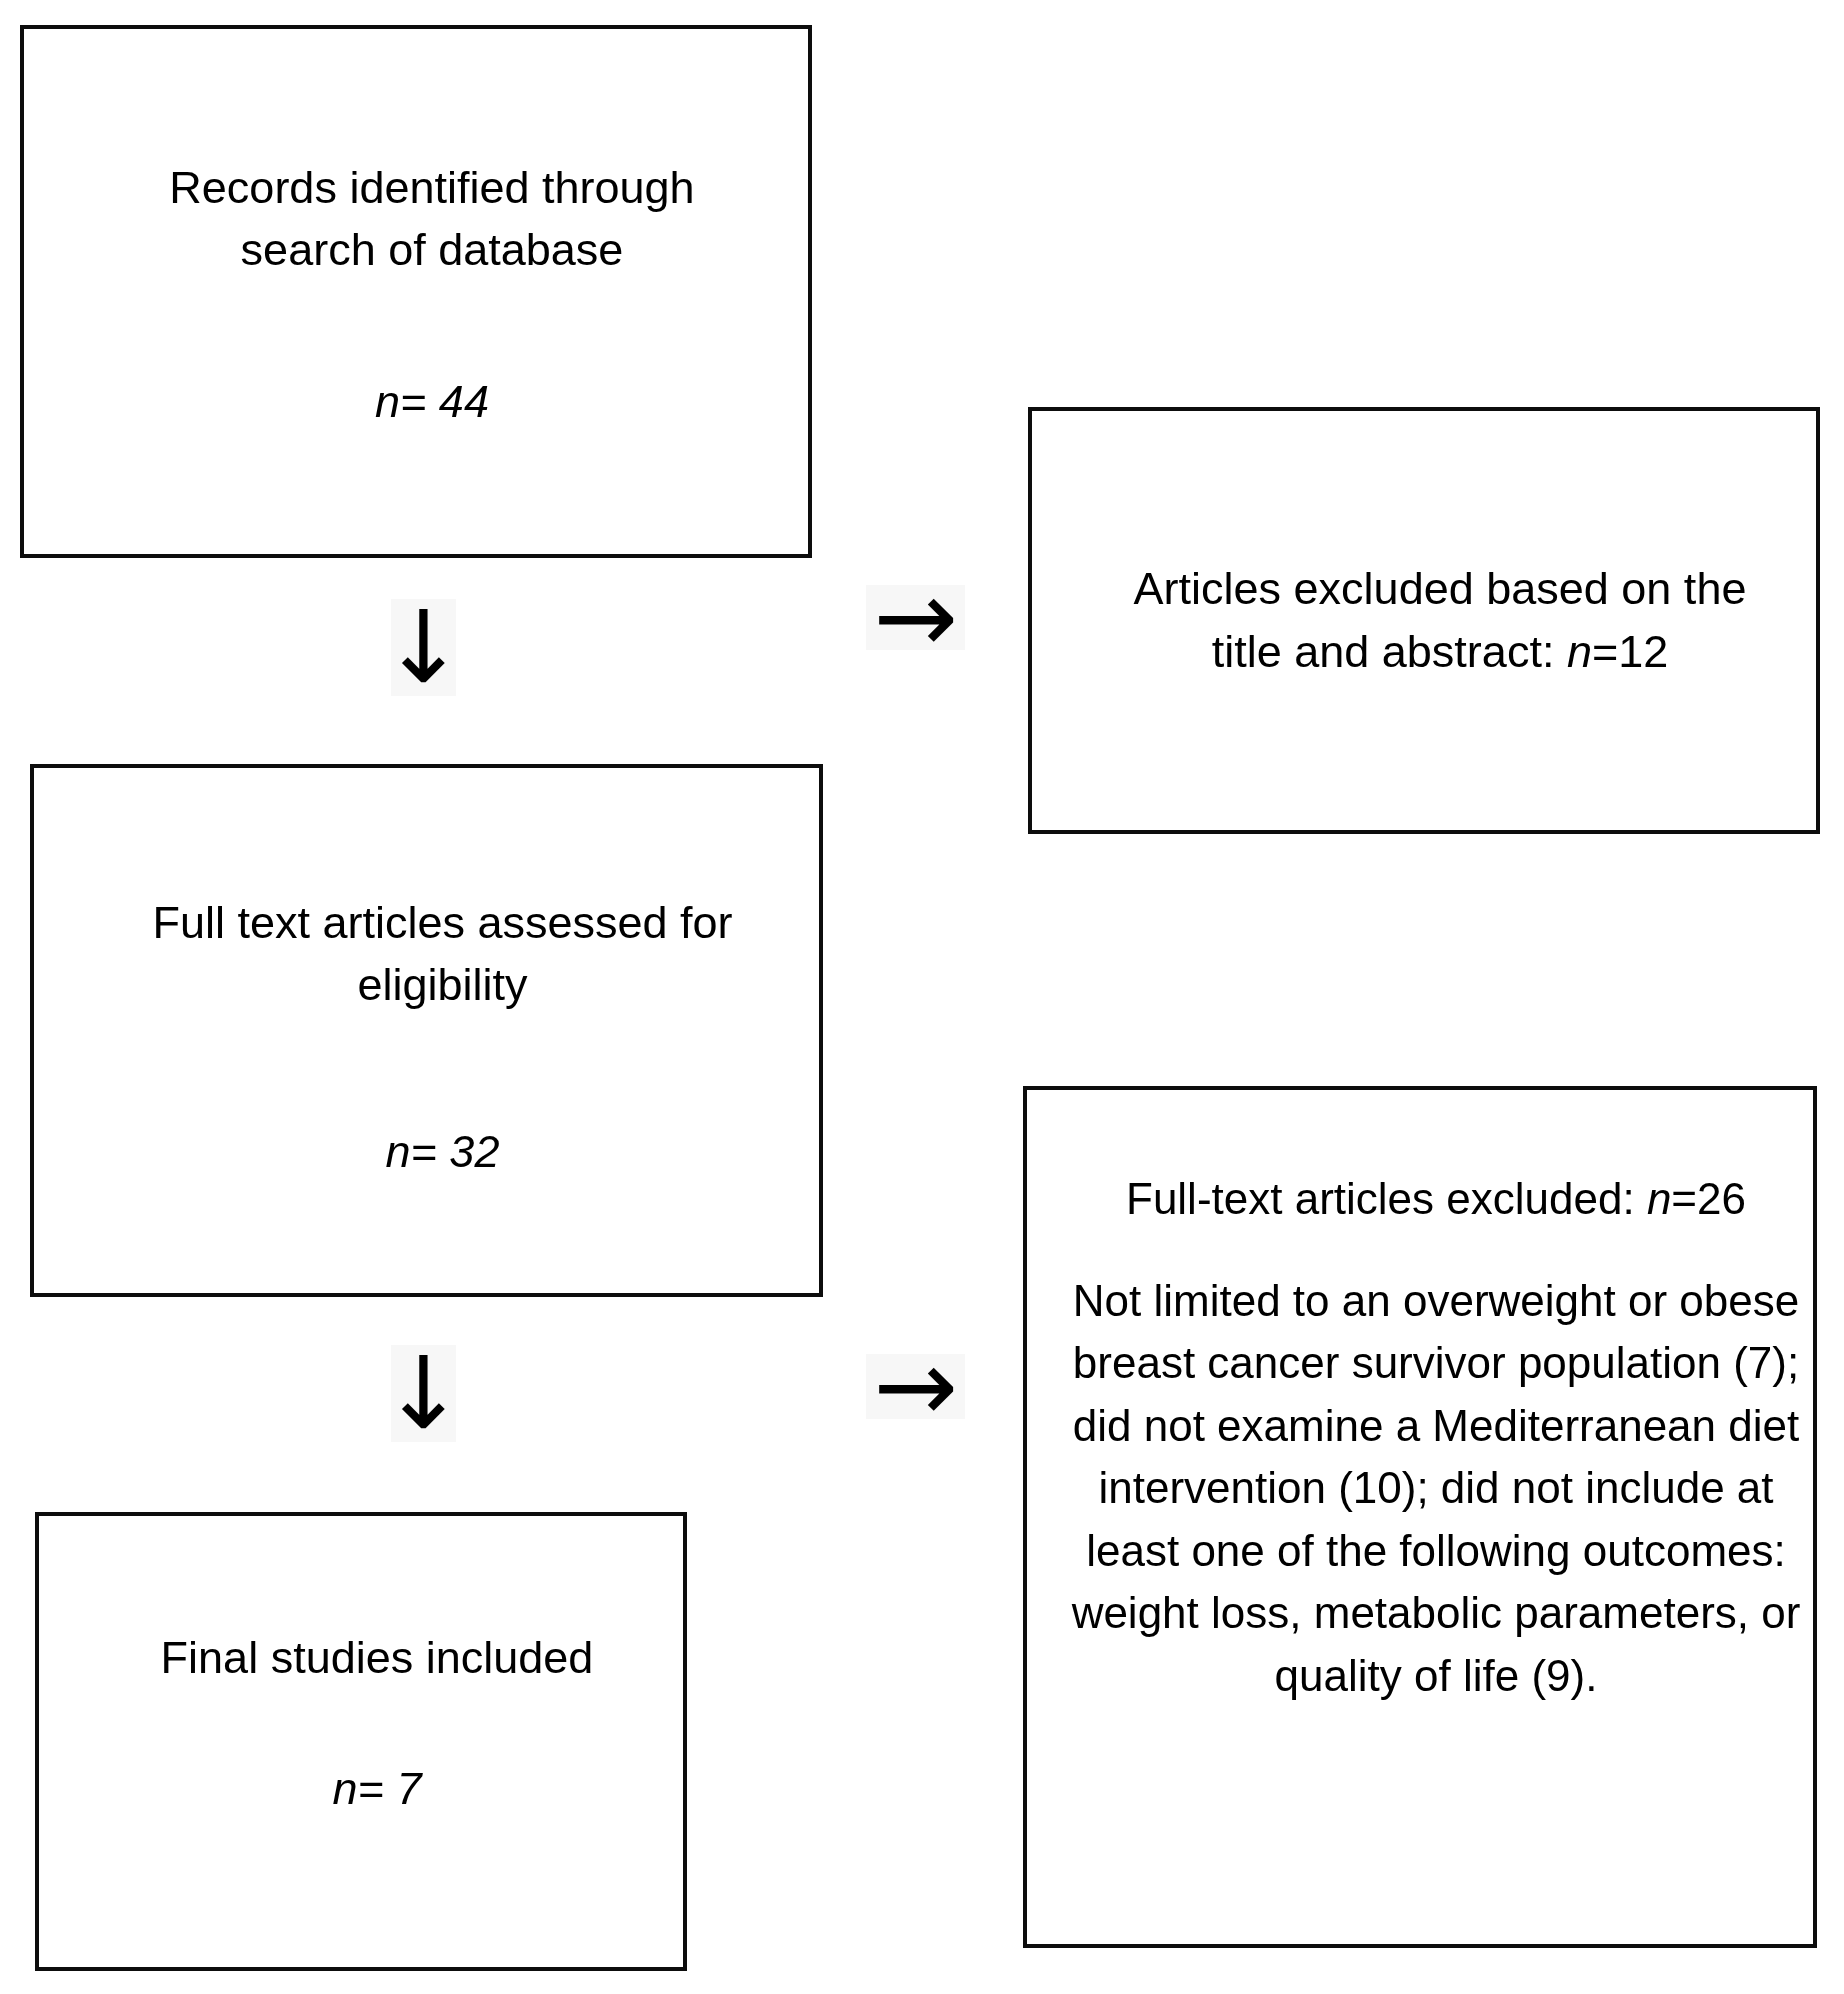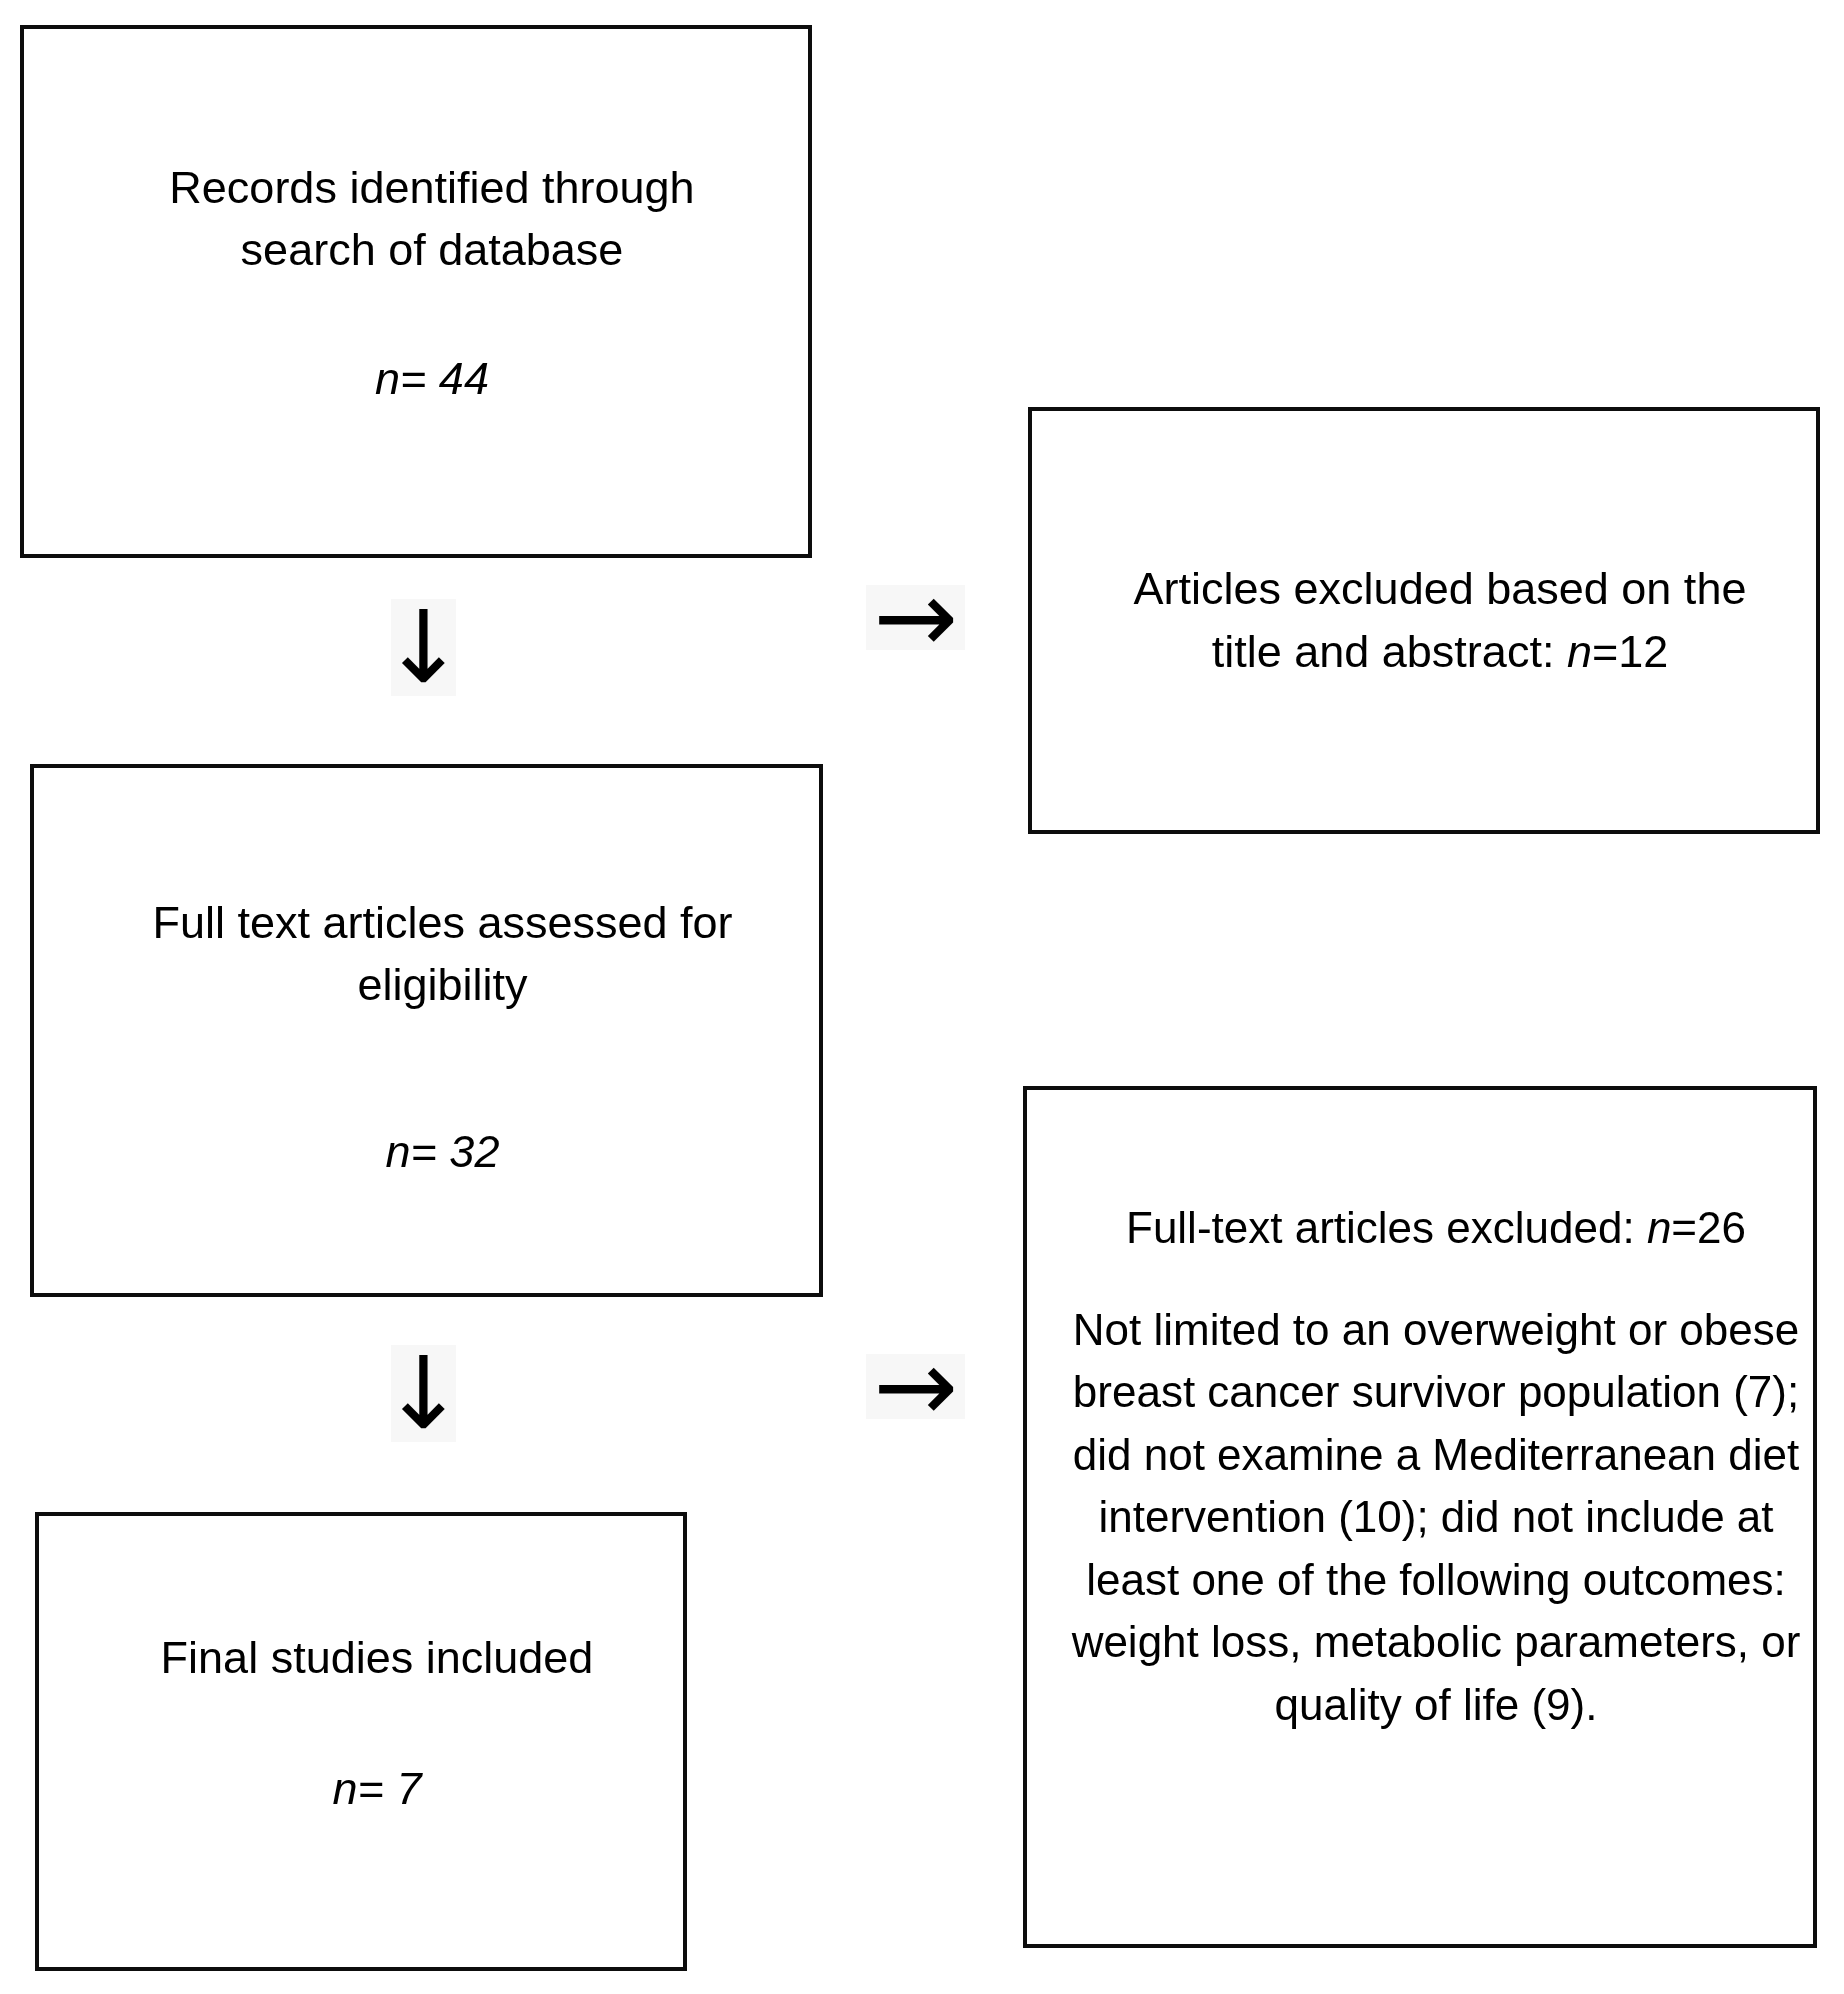--- a/index.html
+++ b/index.html
@@ -46,21 +46,21 @@
     justify-content: flex-start;
   }
   #box-records-identified .box-title {
     font-size: 45px;
     margin-top: 128px;
     width: 667px;
   }
   #box-records-identified .box-count {
     font-size: 45px;
     font-style: italic;
-    margin-top: 67px;
+    margin-top: 90px;
   }
   
   #box-excluded-title-abstract {
     left: 1028px;
     top: 407px;
     width: 792px;
     height: 427px;
     justify-content: center;
   }
   #box-excluded-title-abstract .box-title {
@@ -88,21 +88,21 @@
   
   #box-excluded-fulltext {
     left: 1023px;
     top: 1086px;
     width: 794px;
     height: 862px;
     justify-content: flex-start;
   }
   #box-excluded-fulltext .box-headline {
     font-size: 44px;
-    margin-top: 108px;
+    margin-top: 79px;
     width: 720px;
     text-align: center;
   }
   #box-excluded-fulltext .box-reasons {
     font-size: 44px;
     margin-top: 40px;
     width: 733px;
     text-align: center;
     line-height: 1.42;
   }

